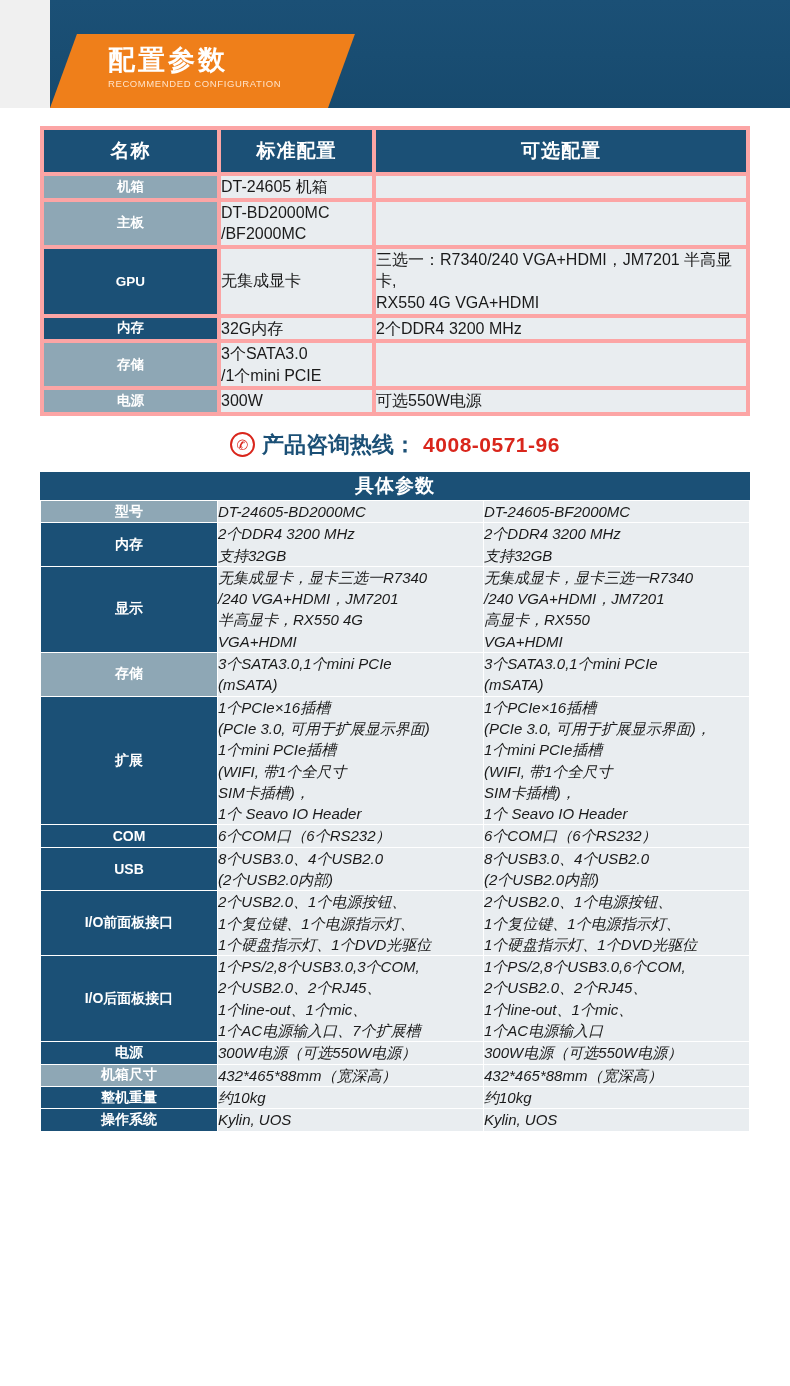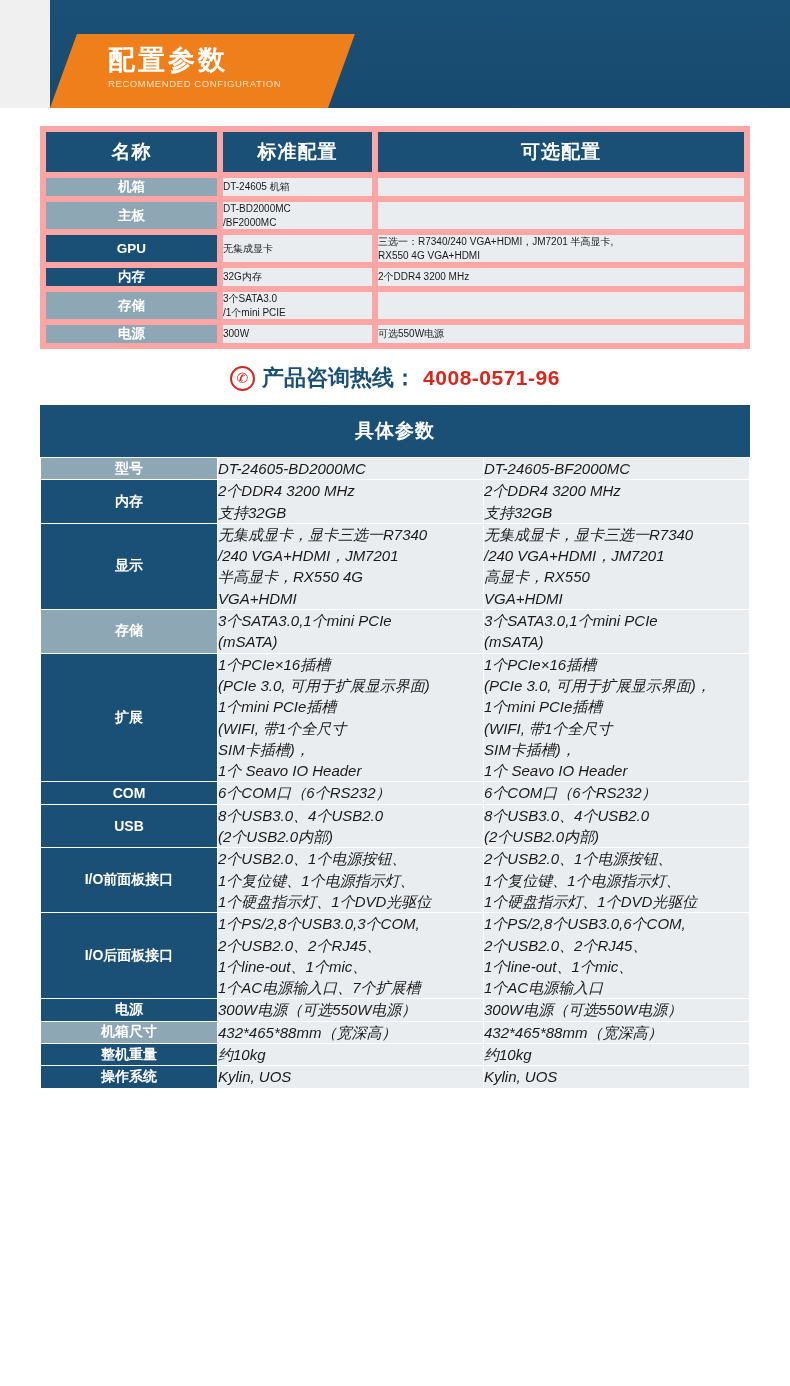--- a/index.html
+++ b/index.html
@@ -57,21 +57,21 @@
     color: #ffe3c9;
   }
   
   .body-wrap { padding: 18px 40px 20px 40px; }
 
   table { border-collapse: collapse; width: 100%; }
 
   
   .cfg-table { table-layout: fixed; }
   .cfg-table td, .cfg-table th {
-    border: 6px solid #fca5a5;
+    border: 4px solid #fca5a5;
     padding: 0;
   }
   .cfg-head {
     background: #1b5076;
     color: #ffffff;
     font-size: 19px;
     font-weight: bold;
     text-align: center;
     height: 46px;
     letter-spacing: 1px;
@@ -83,21 +83,21 @@
     font-weight: bold;
     text-align: center;
     padding: 6px 4px;
   }
   .cfg-label.dark {
     background: #1b5076;
   }
   .cfg-val {
     background: #e9edf0;
     color: #1a1a1a;
-    font-size: 10px;
+    font-size: 16px;
     padding: 6px 9px;
     line-height: 1.35;
   }
   .cfg-val.empty { background: #e9edf0; }
 
   .note-bar {
     margin-top: 6px;
     background: #ef7f1a;
     color: #ffffff;
     font-size: 14px;
@@ -139,21 +139,21 @@
     letter-spacing: 0.5px;
   }
 
   
   .spec-title {
     background: #1b5076;
     color: #fff;
     font-size: 19px;
     font-weight: bold;
     text-align: center;
-    padding: 13px 0;
+    padding: 1px 0;
     letter-spacing: 1px;
   }
   .spec-table { table-layout: fixed; }
   .spec-table td {
     border: 1px solid #ffffff;
     padding: 0;
     vertical-align: middle;
   }
   .spec-label {
     background: #8ea7b5;

